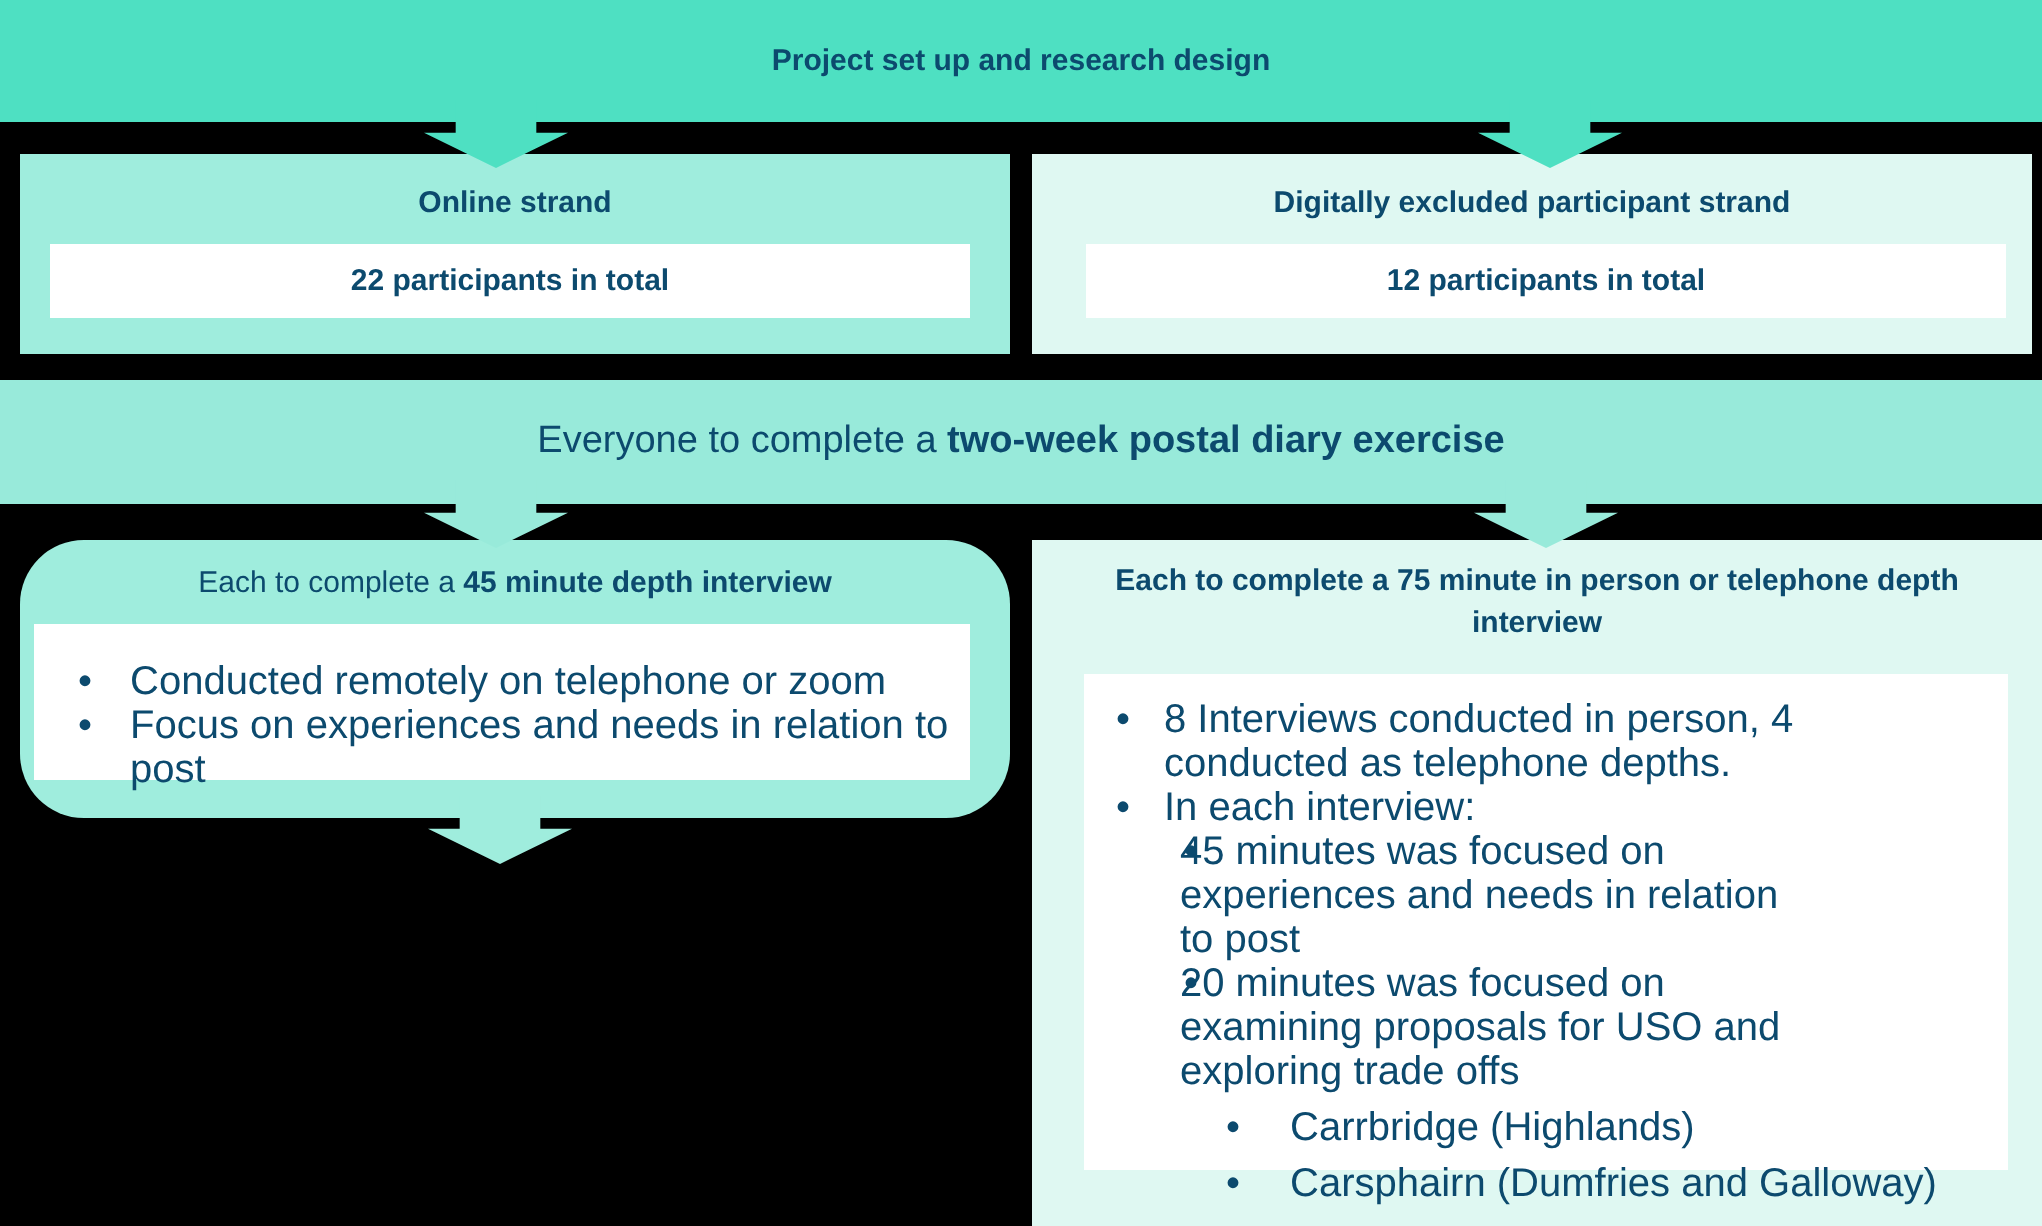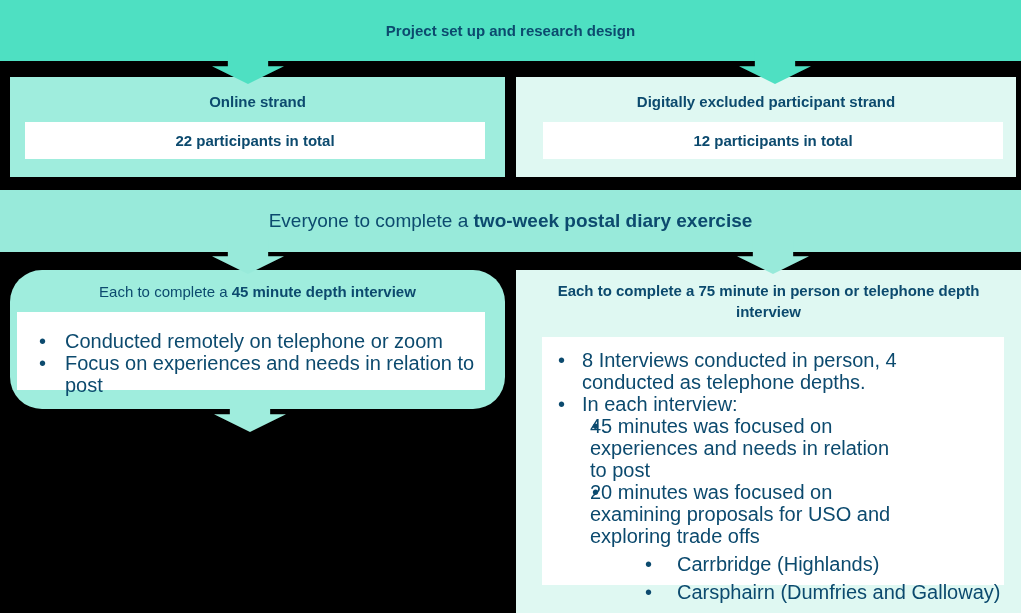--- a/index.html
+++ b/index.html
@@ -61,21 +61,21 @@
   .card-45 li{padding-left:48px;}
   .card-45 li::before{left:22px;}
   .card-workshop ul{padding:13px 0 0 0;}
   .card-workshop li{padding-left:48px;width:345px;}
   .card-workshop li::before{left:22px;}
   .card-75 ul{padding:12px 0 0 0;}
   .card-75 li.lvl1{padding-left:40px;width:392px;}
   .card-75 li.lvl1::before{left:16px;}
   .card-75 li.lvl2{padding-left:48px;width:320px;}
   .card-75 li.lvl2::before{left:50px;}
-  .card-75 li.lvl3{padding-left:103px;width:340px;margin-top:6px;margin-left:32px;}
+  .card-75 li.lvl3{padding-left:103px;width:340px;margin-top:6px;}
   .card-75 li.lvl3::before{left:71px;}
 </style>
 </head>
 <body>
 
 <div class="stage">
 
   <div class="abs banner-top">
     <span>Project set up and research design</span>
   </div>

